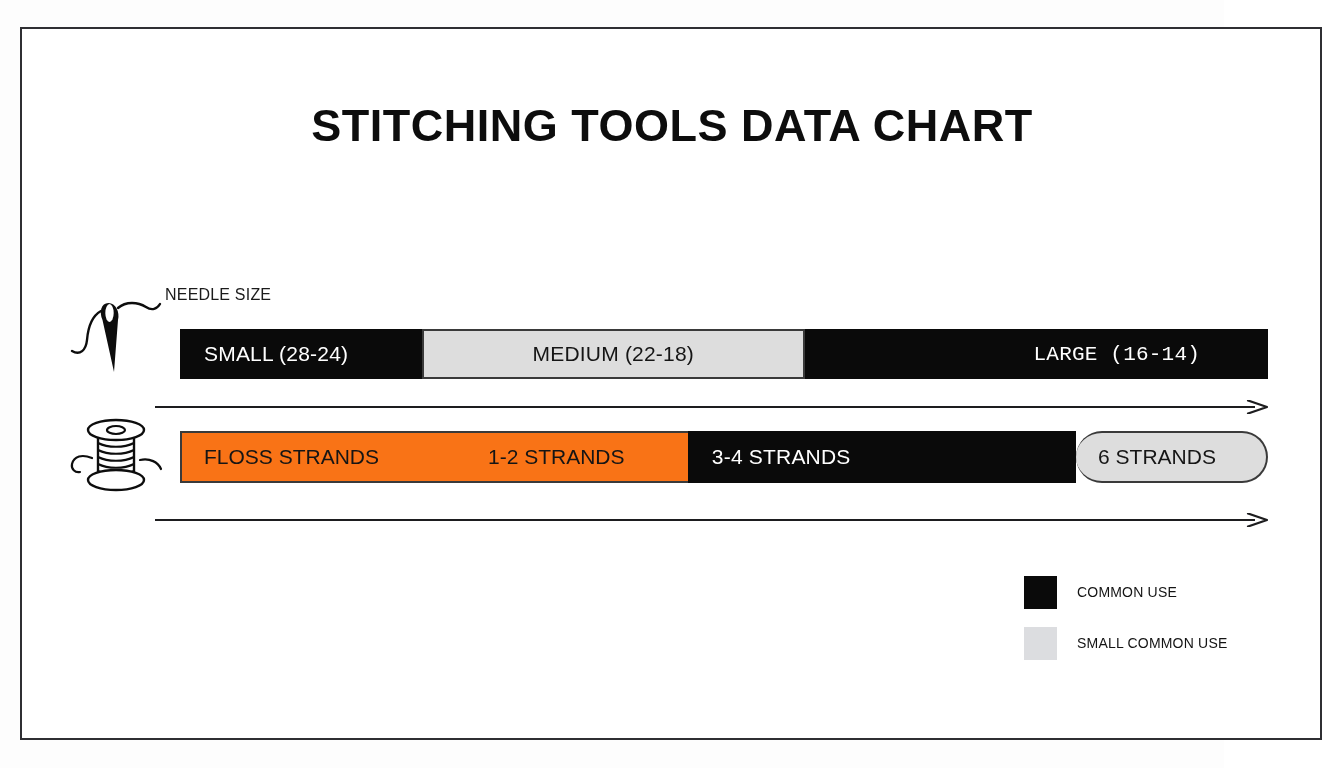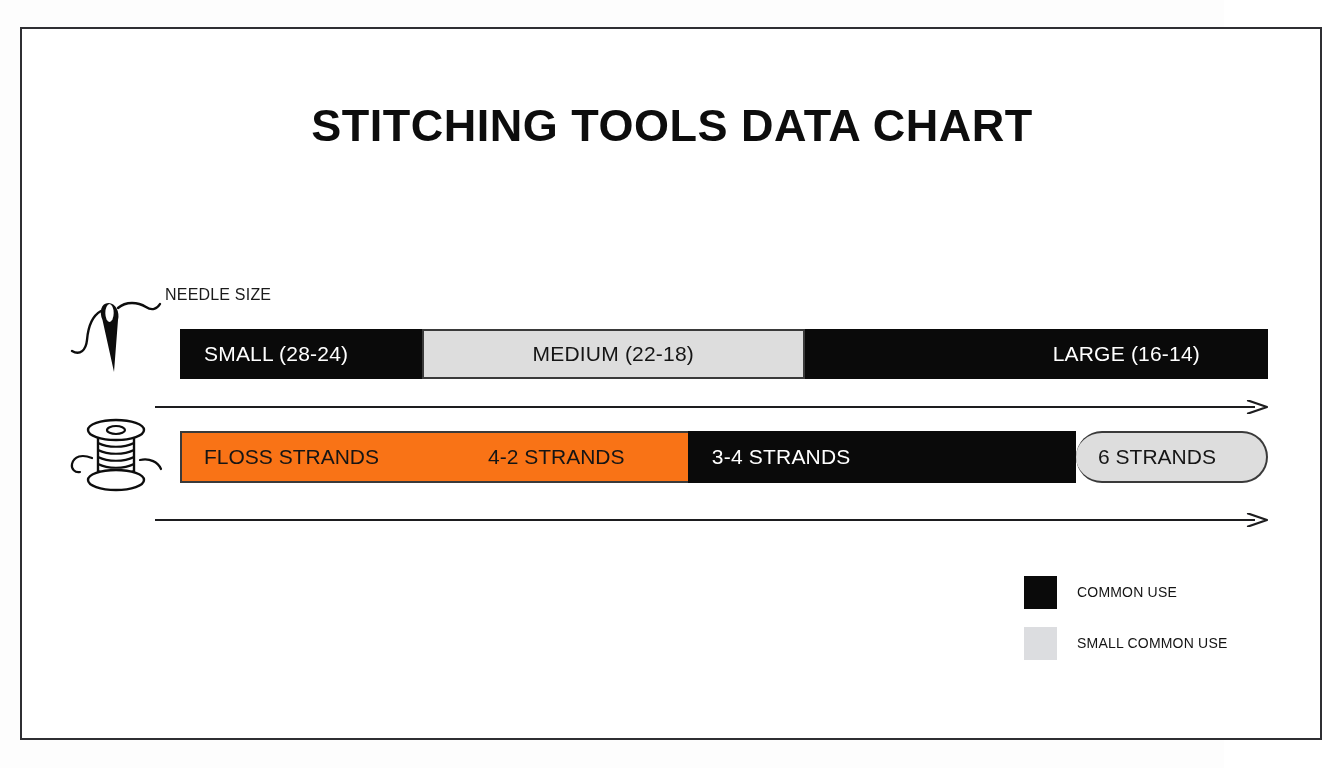--- a/index.html
+++ b/index.html
@@ -196,21 +196,21 @@
 
   <div class="row-caption" style="left:165px; top:286px;">NEEDLE SIZE</div>
 
   <div class="bar needle-bar">
     <div class="seg dark left" style="width:247px;">
       <span>SMALL (28-24)</span>
     </div>
     <div class="seg light center" style="width:393px;">
       <span>MEDIUM (22-18)</span>
     </div>
-    <div class="seg dark right-ish" style="width:473px;">
+    <div class="seg dark right-ish" style="width:473px;font-family:Liberation Mono, monospace;">
       <span>LARGE (16-14)</span>
     </div>
   </div>
 
   <div class="axis" style="top:400px;">
     <svg width="1113" height="14" viewBox="0 0 1113 14" aria-hidden="true">
       <line x1="0" y1="7" x2="1100" y2="7" stroke="#1d1d1f" stroke-width="2.2"></line>
       <path d="M1093 0.5 L1112 7 L1093 13.5" fill="none" stroke="#1d1d1f" stroke-width="2.2" stroke-linecap="round" stroke-linejoin="round"></path>
     </svg>
   </div>
@@ -234,21 +234,21 @@
       <ellipse cx="50" cy="18" rx="28" ry="10" fill="#ffffff" stroke="#0d0d0d" stroke-width="2.4"></ellipse>
       <ellipse cx="50" cy="18" rx="9" ry="4" fill="#ffffff" stroke="#0d0d0d" stroke-width="2.2"></ellipse>
 
       <ellipse cx="50" cy="68" rx="28" ry="10" fill="#ffffff" stroke="#0d0d0d" stroke-width="2.4"></ellipse>
     </svg>
   </div>
 
   <div class="bar floss-bar">
     <div class="floss-gray-left" style="width:520px;">
       <span class="lbl-a">FLOSS STRANDS</span>
-      <span class="lbl-b">4-2 STRANDS</span>
+      <span class="lbl-b">1-2 STRANDS</span>
     </div>
     <div class="seg dark left" style="width:397px;align-items:center;">
       <span>3-4 STRANDS</span>
     </div>
     <div class="floss-gray-right" style="width:196px;border-radius:26px;">
       <span>6 STRANDS</span>
     </div>
   </div>
 
   <div class="axis" style="top:513px;">

